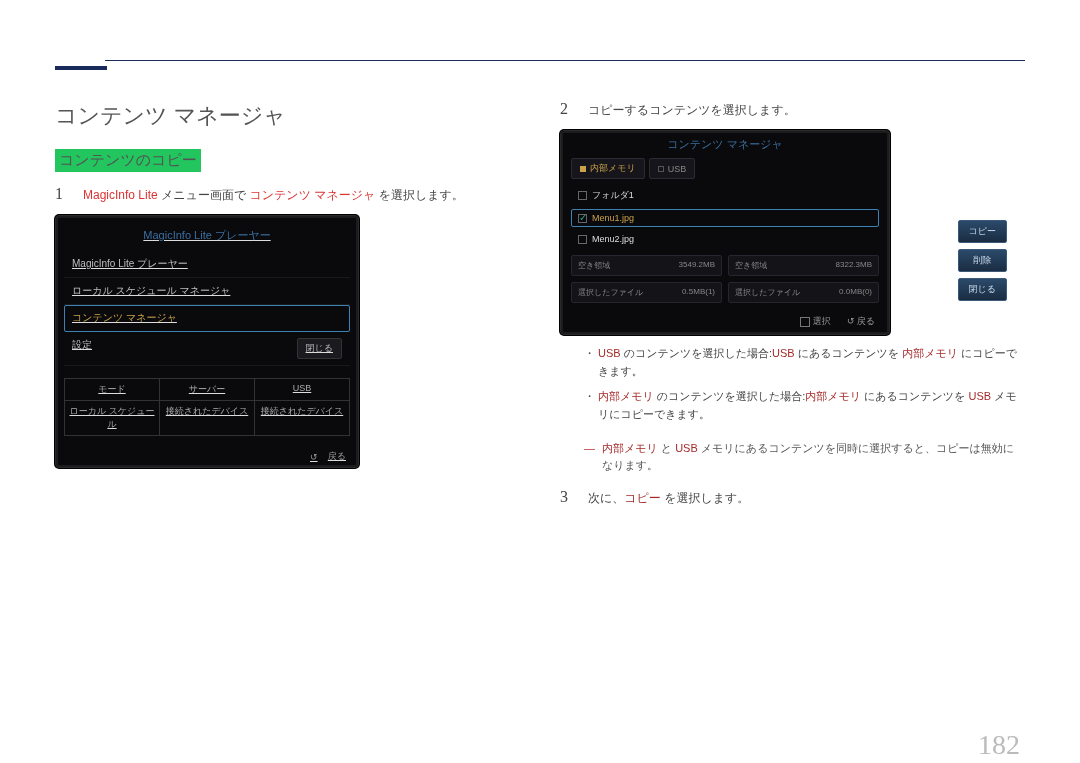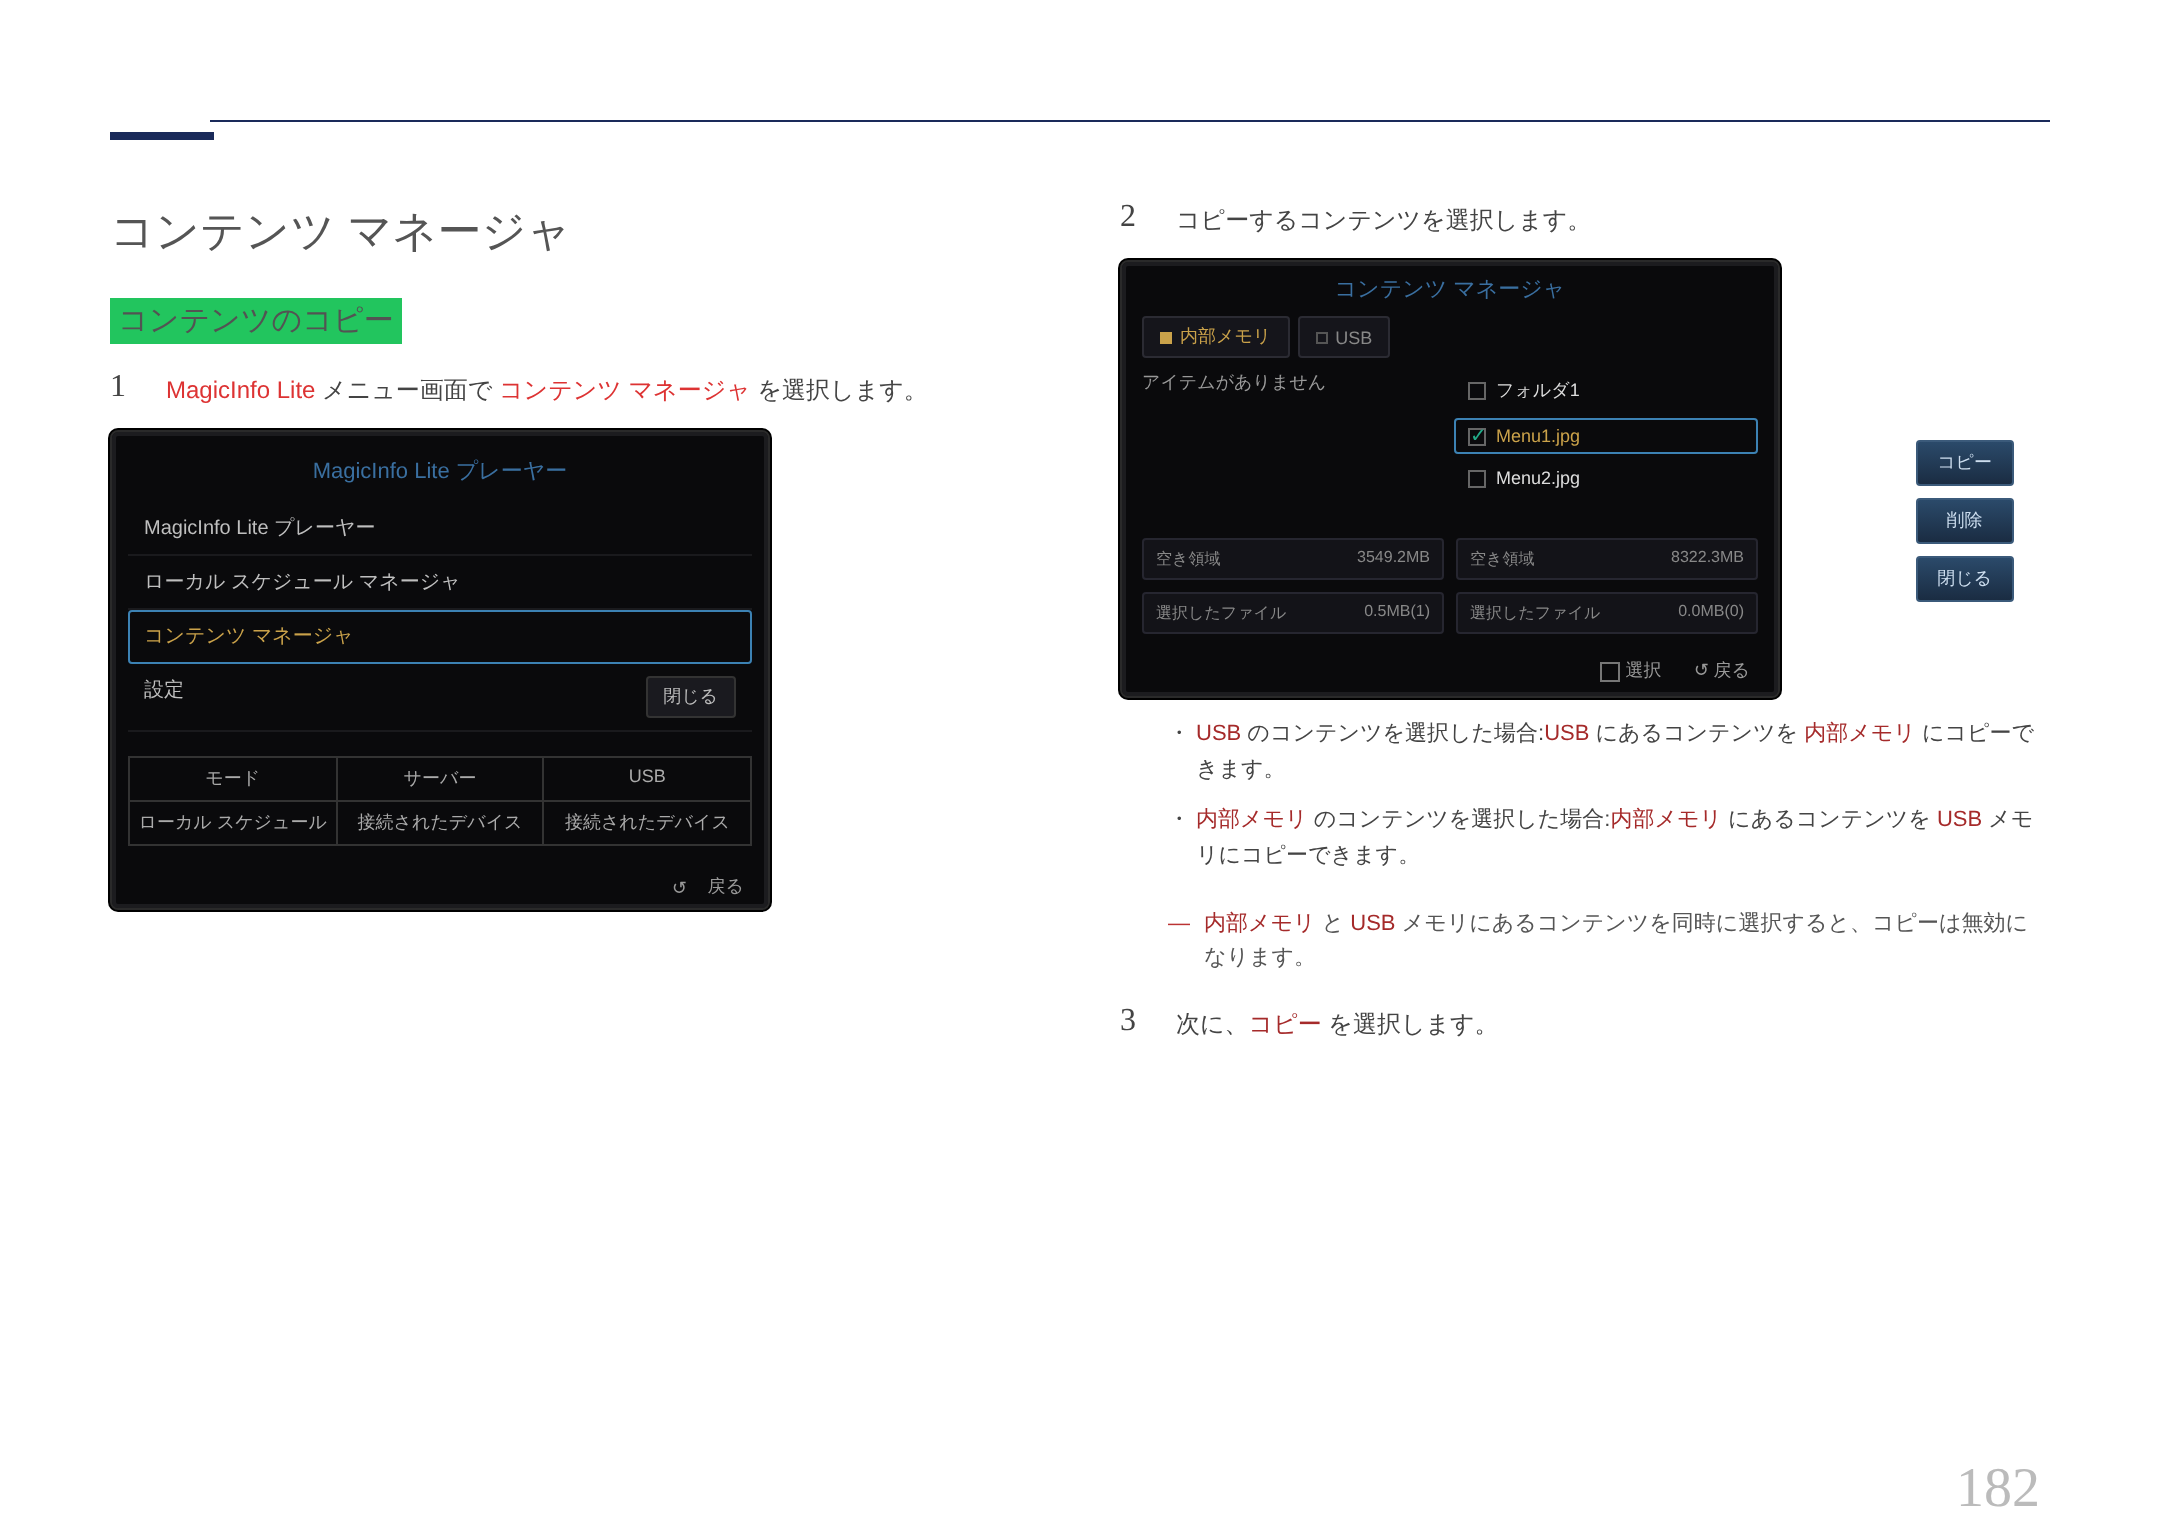--- a/index.html
+++ b/index.html
@@ -17,21 +17,21 @@
   .kw-red { color:#d33; }
   .kw-darkred { color:#a52a2a; }
   ul.notes { list-style:none; margin:10px 0 16px 24px; font-size:11px; color:#444; }
   ul.notes li { padding-left:14px; position:relative; margin-bottom:8px; line-height:1.6; }
   ul.notes li::before { content:"・"; position:absolute; left:0; }
   .dash-note { margin-left:24px; font-size:11px; color:#555; padding-left:18px; position:relative; line-height:1.6; margin-bottom:14px;}
   .dash-note::before { content:"―"; position:absolute; left:0; color:#b33; }
   .pagenum { position:absolute; right:60px; bottom:2px; font-family:Georgia,serif; font-size:28px; color:#bbb; }
 
   
-  .mock { width:330px; border-radius:4px; background:#0a0a0c; border:1px solid #2a2a2a; box-shadow:inset 0 0 0 2px #1c1c1f, 0 0 0 1px #000; font-size:10px; color:#ddd; margin-top:8px; }
+  .mock { width:304px; border-radius:4px; background:#0a0a0c; border:1px solid #2a2a2a; box-shadow:inset 0 0 0 2px #1c1c1f, 0 0 0 1px #000; font-size:10px; color:#ddd; margin-top:8px;text-decoration:underline; }
   .mock-inner { padding:6px 8px 8px 8px; }
   .mock-title { text-align:center; color:#3a6fa0; font-size:11px; padding:6px 0 8px 0; }
   .menu-row { padding:6px 8px; border-bottom:1px solid #1a1a1d; color:#bfbfbf; }
   .menu-row.sel { color:#caa24a; outline:1px solid #3c82b4; outline-offset:-1px; border-radius:2px; }
   .menu-row.settings { display:flex; justify-content:space-between; align-items:flex-start; }
   .btn-dark { background:#1a1a1f; border:1px solid #333; border-radius:2px; padding:3px 8px; color:#bbb; font-size:9px; }
   .tab3 { display:flex; margin-top:12px; border:1px solid #333; }
   .tab3 div { flex:1; text-align:center; padding:4px 0; font-size:9px; color:#aaa; border-right:1px solid #333; }
   .tab3 div:last-child { border-right:none; }
   .footer-bar { display:flex; justify-content:flex-end; gap:10px; padding:6px 12px 4px 0; font-size:9px; color:#999; align-items:center; }
@@ -122,21 +122,20 @@
             <div class="tabbtn">
                 <span class="dot sel"></span>
                 <span>内部メモリ</span>
               </div>
             <div class="tabbtn inact">
                 <span class="dot"></span>
                 <span>USB</span>
               </div>
           </div>
           <div class="panes">
-            <div class="pane">アイテムがありません</div>
             <div class="pane-right">
               <div class="fitem">
                   <span class="chk"></span>
                   <span>フォルダ1</span>
                 </div>
               <div class="fitem hl">
                   <span class="chk on"></span>
                   <span>Menu1.jpg</span>
                 </div>
               <div class="fitem">

